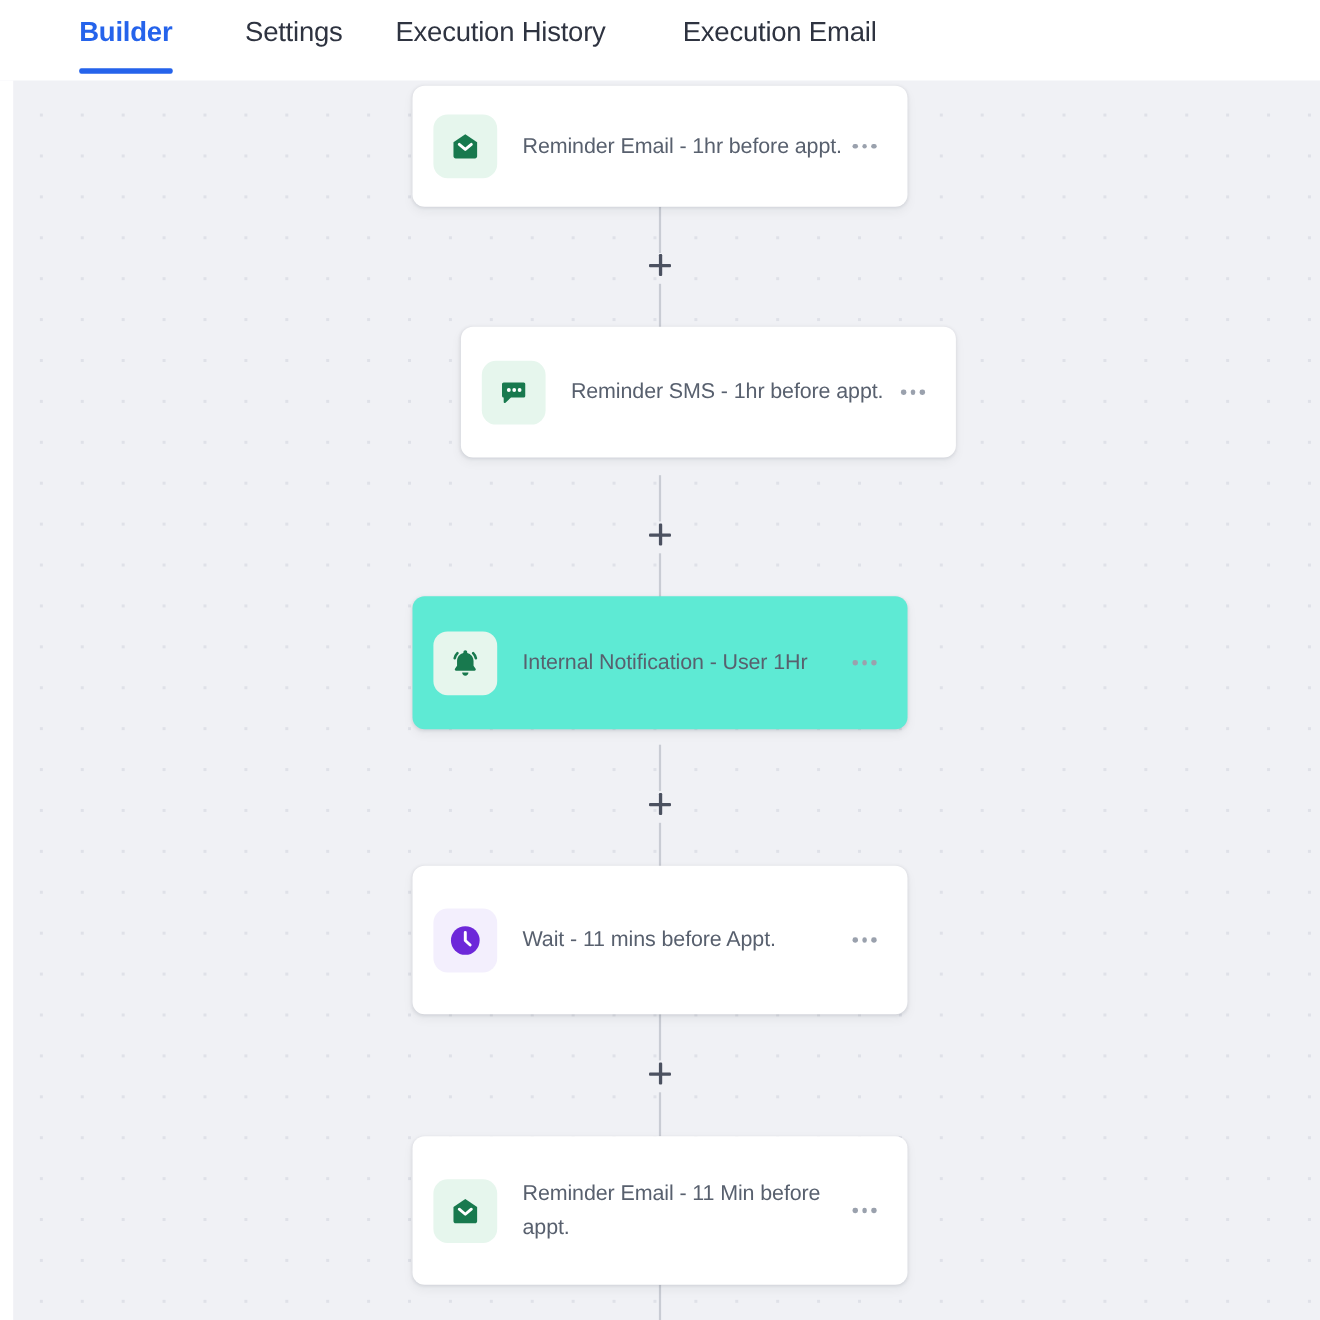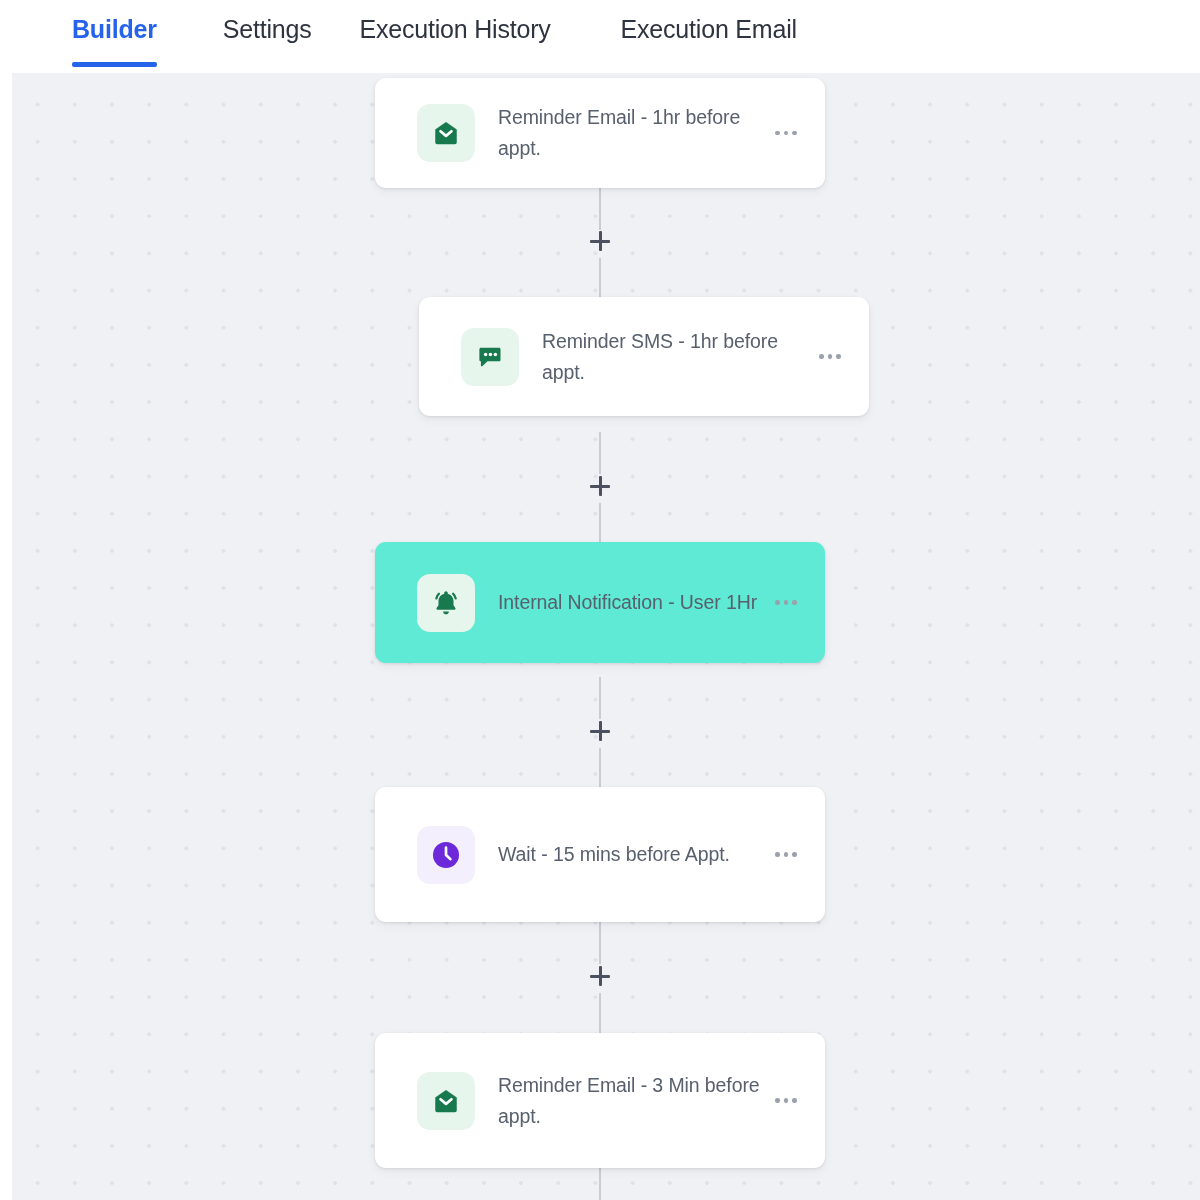--- a/index.html
+++ b/index.html
@@ -107,21 +107,21 @@
 
   .node {
     position: absolute;
     left: 375px;
     width: 450px;
     background: #ffffff;
     border-radius: 11px;
     box-shadow: 0 1px 3px rgba(28,34,48,0.10), 0 4px 10px rgba(28,34,48,0.05);
     display: flex;
     align-items: center;
-    padding: 0 22px 0 42px;
+    padding: 0 22px 0 19px;
     cursor: pointer;
   }
 
   .node-icon {
     flex: 0 0 auto;
     width: 58px;
     height: 58px;
     border-radius: 13px;
     display: flex;
     align-items: center;
@@ -245,35 +245,35 @@
             <i style="background: rgb(154, 161, 173);"></i>
           </div>
         </div>
         <div class="node" style="top: 714px; height: 135px; background: rgb(255, 255, 255);">
           <div class="node-icon" style="background: rgb(243, 239, 253);">
             <svg width="34" height="34" viewBox="0 0 24 24" aria-hidden="true">
               <circle cx="12" cy="12" r="9.2" fill="#6d28d9"></circle>
               <path fill="none" stroke="#ffffff" stroke-width="1.9" stroke-linecap="round" stroke-linejoin="round" d="M12 6.8V12l3.1 2.9"></path>
             </svg>
           </div>
-          <div class="node-label" style="color: rgb(88, 96, 110);">Wait - 15 mins before Appt.</div>
+          <div class="node-label" style="color: rgb(88, 96, 110);">Wait - 11 mins before Appt.</div>
           <div class="node-menu">
             <i style="background: rgb(154, 161, 173);"></i>
             <i style="background: rgb(154, 161, 173);"></i>
             <i style="background: rgb(154, 161, 173);"></i>
           </div>
         </div>
         <div class="node" style="top: 960px; height: 135px; background: rgb(255, 255, 255);">
           <div class="node-icon" style="background: rgb(230, 246, 237);">
             <svg width="30" height="30" viewBox="0 0 24 24" aria-hidden="true">
               <path fill="#18794e" d="M12 3.2 3.4 9.1v10.2c0 .9.7 1.6 1.6 1.6h14c.9 0 1.6-.7 1.6-1.6V9.1L12 3.2z"></path>
               <path fill="none" stroke="#ffffff" stroke-width="2.1" stroke-linecap="round" stroke-linejoin="round" d="M7.6 10.6 12 14.3l4.4-3.7"></path>
             </svg>
           </div>
-          <div class="node-label" style="color: rgb(88, 96, 110);">Reminder Email - 3 Min before appt.</div>
+          <div class="node-label" style="color: rgb(88, 96, 110);">Reminder Email - 11 Min before appt.</div>
           <div class="node-menu">
             <i style="background: rgb(154, 161, 173);"></i>
             <i style="background: rgb(154, 161, 173);"></i>
             <i style="background: rgb(154, 161, 173);"></i>
           </div>
         </div>
         <div class="plus" style="top: 151px;"></div>
         <div class="plus" style="top: 396px;"></div>
         <div class="plus" style="top: 641px;"></div>
         <div class="plus" style="top: 886px;"></div>

